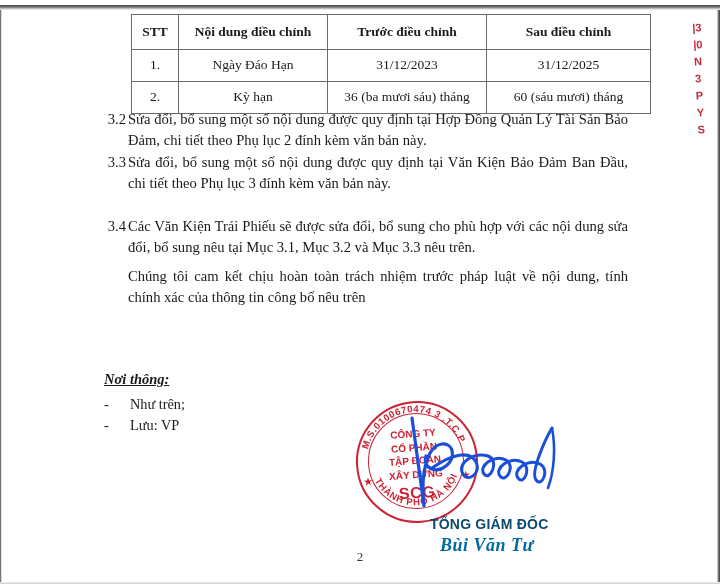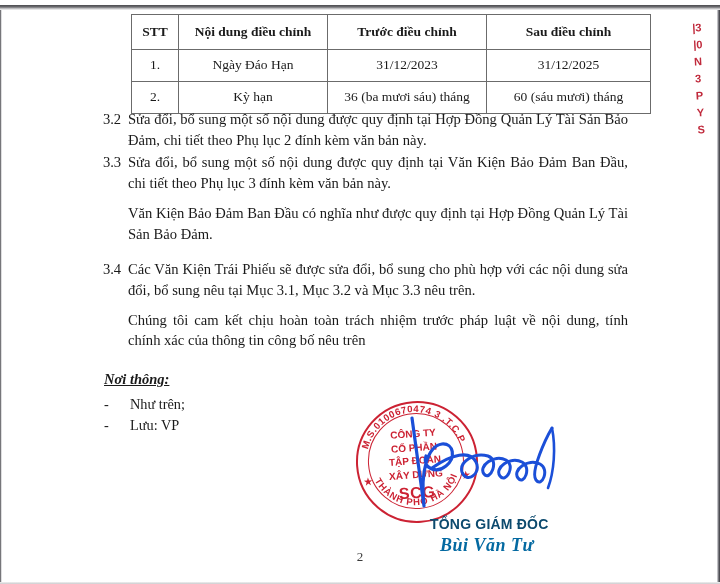--- a/index.html
+++ b/index.html
@@ -93,21 +93,21 @@
     padding-right: 92px;
     font-size: 14.6px;
     line-height: 1.42;
     text-align: justify;
   }
   .clause .num {
     position: absolute;
     left: 98px;
     top: 0;
     width: 28px;
-    text-align: center;
+    text-align: right;
     font-size: 14.6px;
   }
   .clause.plain { padding-left: 128px; }
   .gap-sm { height: 7px; }
   .gap-md { height: 13px; }
 
   
   .noi-nhan {
     position: absolute;
     left: 104px;
@@ -308,23 +308,20 @@
       <span>Sửa đổi, bổ sung một số nội dung được quy định tại Hợp Đồng Quản Lý Tài Sản Bảo Đảm, chi tiết theo Phụ lục 2 đính kèm văn bản này.</span>
     </p>
 
     <p class="clause">
       <span class="num">3.3</span>
       <span>Sửa đổi, bổ sung một số nội dung được quy định tại Văn Kiện Bảo Đảm Ban Đầu, chi tiết theo Phụ lục 3 đính kèm văn bản này.</span>
     </p>
 
     <div class="gap-sm"></div>
 
-    <p class="clause plain">
-      <span>Văn Kiện Bảo Đảm Ban Đầu có nghĩa như được quy định tại Hợp Đồng Quản Lý Tài Sản Bảo Đảm.</span>
-    </p>
 
     <div class="gap-md"></div>
 
     <p class="clause">
       <span class="num">3.4</span>
       <span>Các Văn Kiện Trái Phiếu sẽ được sửa đổi, bổ sung cho phù hợp với các nội dung sửa đổi, bổ sung nêu tại Mục 3.1, Mục 3.2 và Mục 3.3 nêu trên.</span>
     </p>
 
     <div class="gap-sm"></div>
 

